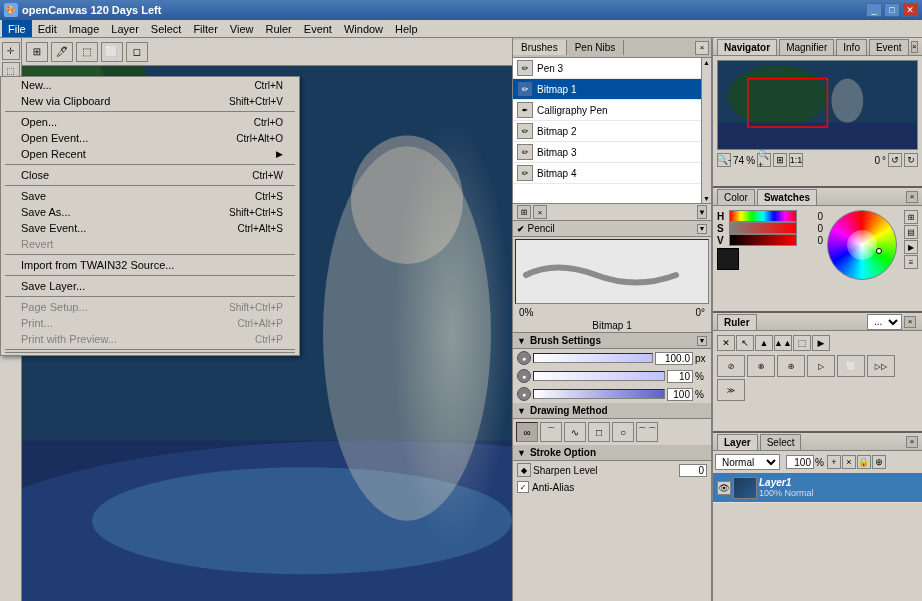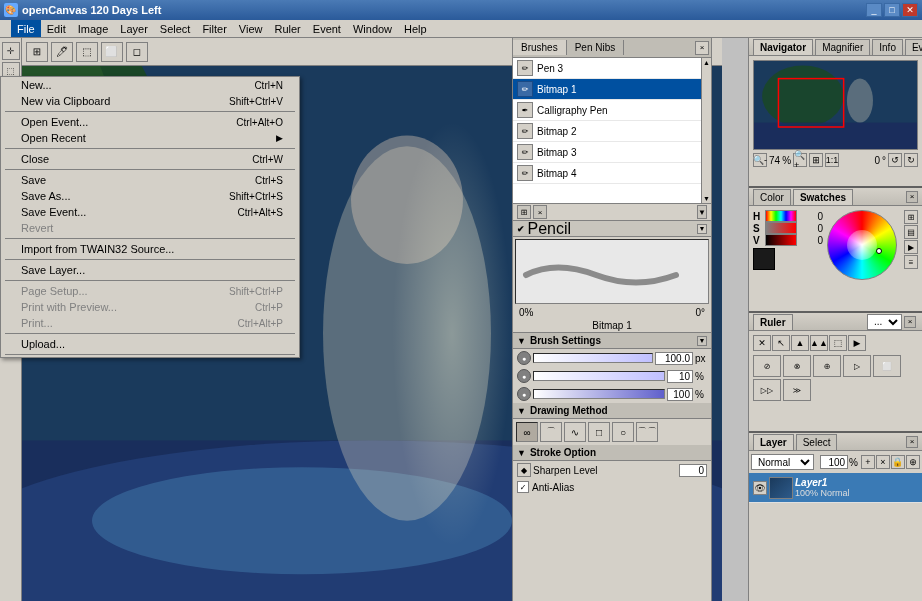--- a/index.html
+++ b/index.html
@@ -35,21 +35,21 @@
     }
     .title-btn.close { background: #c0392b; }
 
     
     .menu-bar {
       background: #d4d0c8;
       border-bottom: 1px solid #808080;
       height: 18px;
       display: flex;
       align-items: center;
-      padding: 0 11px;
+      padding: 0 2px;
     }
     .menu-item {
       padding: 1px 6px;
       cursor: pointer;
       font-size: 11px;
       color: #000;
       height: 100%;
       display: flex;
       align-items: center;
     }
@@ -671,21 +671,21 @@
 
     <div style="height:18px;background:#d4d0c8;border-top:1px solid #808080;border-bottom:1px solid #808080;display:flex;align-items:center;padding:0 4px;gap:2px;">
       <div style="width:14px;height:14px;background:#c8c5bd;border:1px solid #808080;display:flex;align-items:center;justify-content:center;font-size:8px;cursor:pointer;">⊞</div>
       <div style="width:14px;height:14px;background:#c8c5bd;border:1px solid #808080;display:flex;align-items:center;justify-content:center;font-size:8px;cursor:pointer;">×</div>
       <div style="margin-left:auto;width:10px;height:14px;background:#c8c5bd;border:1px solid #808080;display:flex;align-items:center;justify-content:center;font-size:8px;cursor:pointer;">▼</div>
     </div>
 
     <div style="background:#d4d0c8;border-bottom:1px solid #808080;">
       <div style="display:flex;align-items:center;padding:1px 4px;background:#c8c5bd;border-bottom:1px solid #808080;height:16px;">
         <span style="font-size:9px;font-weight:bold;">✔</span>
-        <span style="font-size:16px;margin-left:3px;">Pencil</span>
+        <span style="font-size:10px;margin-left:3px;">Pencil</span>
         <div style="margin-left:auto;width:10px;height:10px;background:#d4d0c8;border:1px solid #808080;display:flex;align-items:center;justify-content:center;font-size:7px;cursor:pointer;">▼</div>
       </div>
 
       <div style="height:65px;background:#e8e8e8;margin:2px;border:1px inset #808080;position:relative;overflow:hidden;">
         <svg width="100%" height="100%">
           <path d="M 10 35 Q 40 20 80 35 Q 120 50 160 35" stroke="rgba(0,0,0,0.4)" stroke-width="6" fill="none" stroke-linecap="round"></path>
         </svg>
       </div>
       <div style="display:flex;justify-content:space-between;padding:1px 6px;font-size:10px;">
         <span>0%</span>
@@ -748,21 +748,21 @@
         <span style="font-size:10px;flex:1;">Sharpen Level</span>
         <input style="width: 28px; background: rgb(255, 255, 255); border: 1px solid rgb(128, 128, 128); font-size: 10px; text-align: right; padding: 0px 2px;" value="0" readonly="">
       </div>
       <div class="checkbox-row">
         <div class="checkbox-box">✓</div>
         <span>Anti-Alias</span>
       </div>
     </div>
   </div>
 
-  <div class="right-panels" style="position:absolute;right:0;top:0;bottom:0;width:174px;">
+  <div class="right-panels" style="position:absolute;right:0;top:0;bottom:0;width:210px;">
 
     <div class="panel-section" style="border-bottom:2px solid #606060;">
       <div class="panel-header">
         <div class="panel-tab active">Navigator</div>
         <div class="panel-tab">Magnifier</div>
         <div class="panel-tab">Info</div>
         <div class="panel-tab">Event</div>
         <div class="panel-close">×</div>
       </div>
       <div class="navigator-content">
@@ -910,20 +910,24 @@
     <div class="menu-row">
       <span>New...</span>
       <span class="menu-shortcut">Ctrl+N</span>
     </div>
     <div class="menu-row">
       <span>New via Clipboard</span>
       <span class="menu-shortcut">Shift+Ctrl+V</span>
     </div>
     <div class="menu-separator"></div>
     <div class="menu-row">
+      <span>Open...</span>
+      <span class="menu-shortcut">Ctrl+O</span>
+    </div>
+    <div class="menu-row">
       <span>Open Event...</span>
       <span class="menu-shortcut">Ctrl+Alt+O</span>
     </div>
     <div class="menu-row">
       <span>Open Recent</span>
       <span class="menu-arrow">▶</span>
     </div>
     <div class="menu-separator"></div>
     <div class="menu-row">
       <span>Close</span>
@@ -953,27 +957,24 @@
     <div class="menu-separator"></div>
     <div class="menu-row">
       <span>Save Layer...</span>
     </div>
     <div class="menu-separator"></div>
     <div class="menu-row disabled">
       <span>Page Setup...</span>
       <span class="menu-shortcut">Shift+Ctrl+P</span>
     </div>
     <div class="menu-row disabled">
+      <span>Print...</span>
+      <span class="menu-shortcut">Ctrl+Alt+P</span>
+    </div>
+    <div class="menu-row disabled">
       <span>Print with Preview...</span>
       <span class="menu-shortcut">Ctrl+P</span>
     </div>
-    <div class="menu-row disabled">
-      <span>Print...</span>
-      <span class="menu-shortcut">Ctrl+Alt+P</span>
-    </div>
     <div class="menu-separator"></div>
-    <div class="menu-row">
-      <span>Upload...</span>
-    </div>
     <div class="menu-separator"></div>
   </div>
 
 </div>
 
 </body></html>

